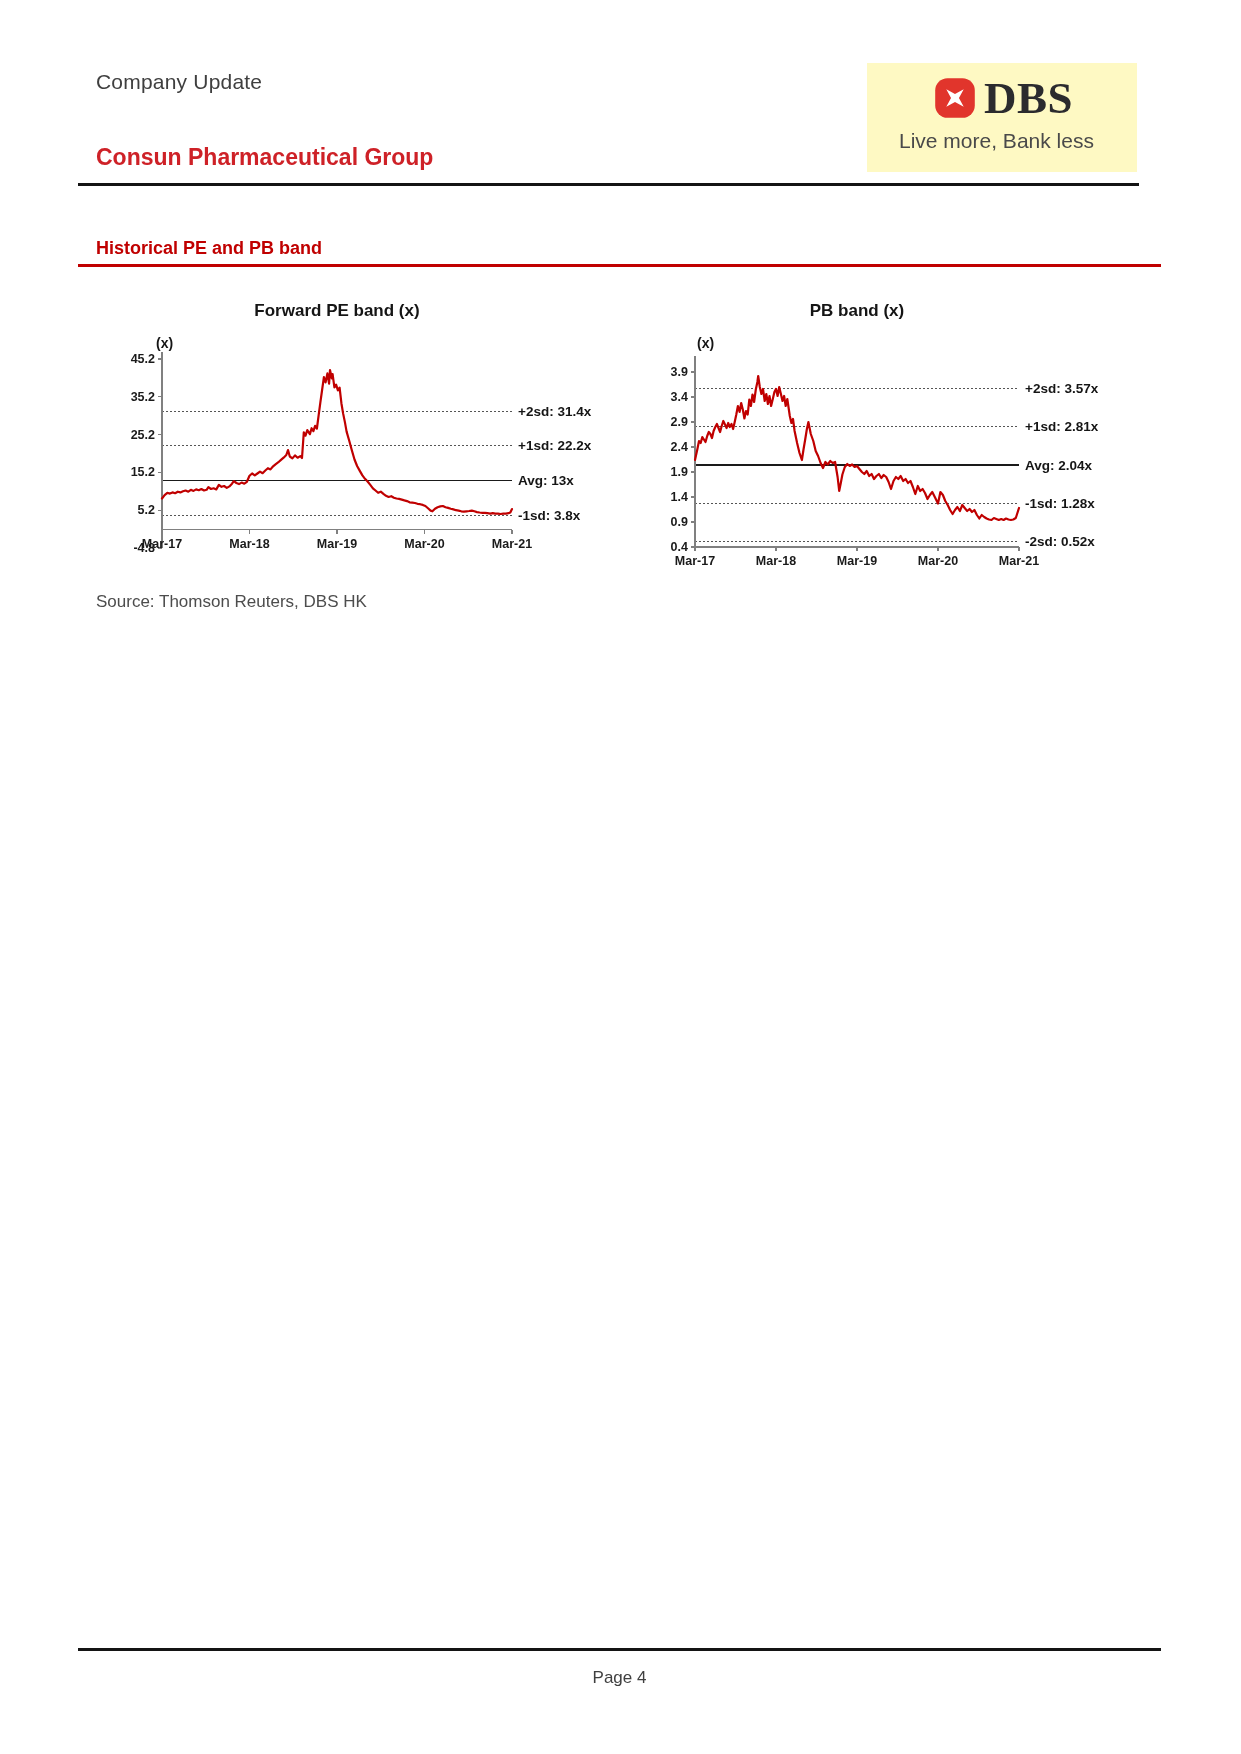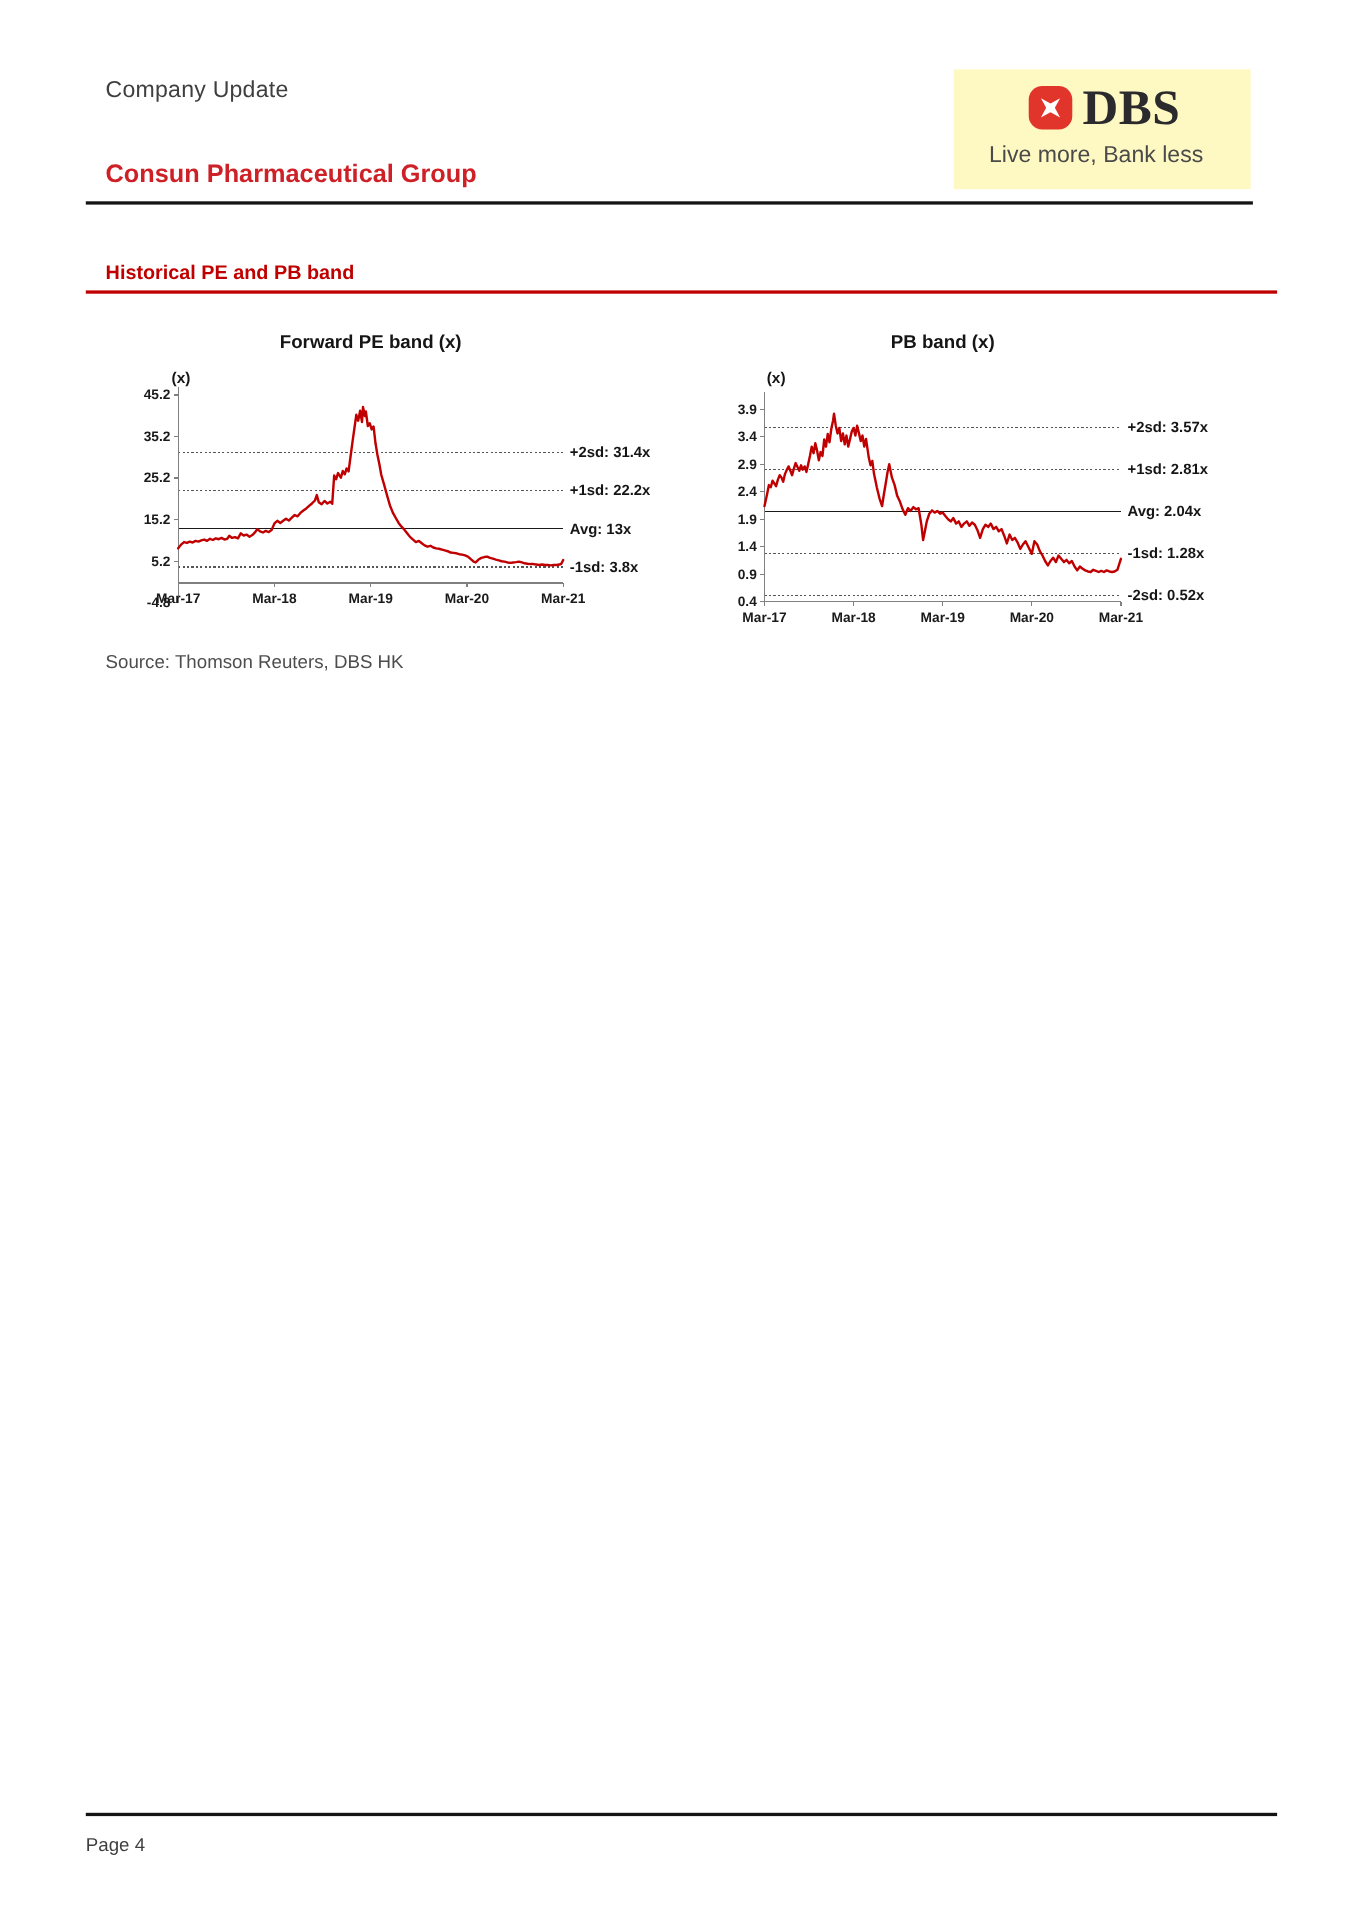--- a/index.html
+++ b/index.html
@@ -13,21 +13,21 @@
   #logo-box{left:867px;top:63px;width:270px;height:109px;background:#fef9c3;}
   .logo-row{display:flex;align-items:center;gap:7px;margin:12px 0 0 66px;}
   .dbs-text{font-family:"Liberation Serif", serif;font-size:45px;font-weight:600;color:#2b2b2e;line-height:1;letter-spacing:0.5px;}
   .tagline{margin:8px 0 0 32px;font-size:21px;color:#4a4a4a;}
   .rule{height:3px;}
   #header-rule{left:78px;top:183px;width:1061px;background:#141414;}
   #section-title{left:96px;top:238px;font-size:18px;font-weight:bold;color:#C00000;}
   #section-rule{left:78px;top:264px;width:1083px;background:#C00000;}
   #source-note{left:96px;top:592px;font-size:17px;color:#4d4d4d;}
   #footer-rule{left:78px;top:1648px;width:1083px;background:#141414;}
-  #page-number{left:78px;top:1668px;width:1083px;text-align:left;font-size:17px;color:#3f3f3f;}
+  #page-number{left:78px;top:1668px;width:1083px;text-align:center;font-size:17px;color:#3f3f3f;}
   
   .c-title{font-size:17px;font-weight:bold;fill:#151515;}
   .c-unit{font-size:14px;font-weight:bold;fill:#151515;}
   .c-tick{font-size:12.5px;font-weight:bold;fill:#1a1a1a;}
   .c-ref{font-size:13.5px;font-weight:bold;fill:#151515;}
   .axis{stroke:#808080;stroke-width:1.2;shape-rendering:crispEdges;}
   .gridline-dotted{stroke:#555555;stroke-width:1;stroke-dasharray:2 2;shape-rendering:crispEdges;}
   .gridline-solid{stroke:#1a1a1a;stroke-width:1.3;shape-rendering:crispEdges;}
   .series{fill:none;stroke-width:2.2;stroke-linejoin:round;stroke-linecap:round;}
 </style>

